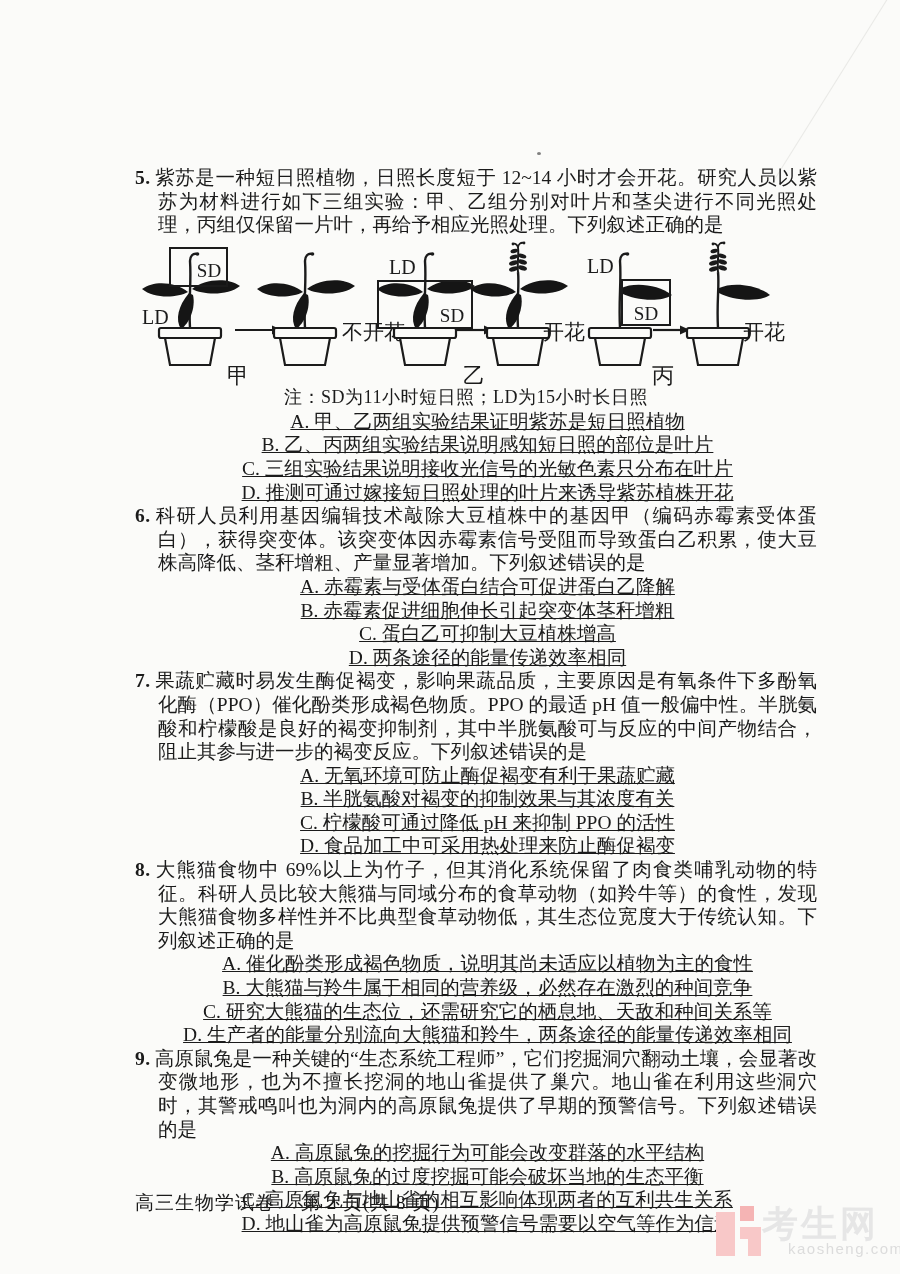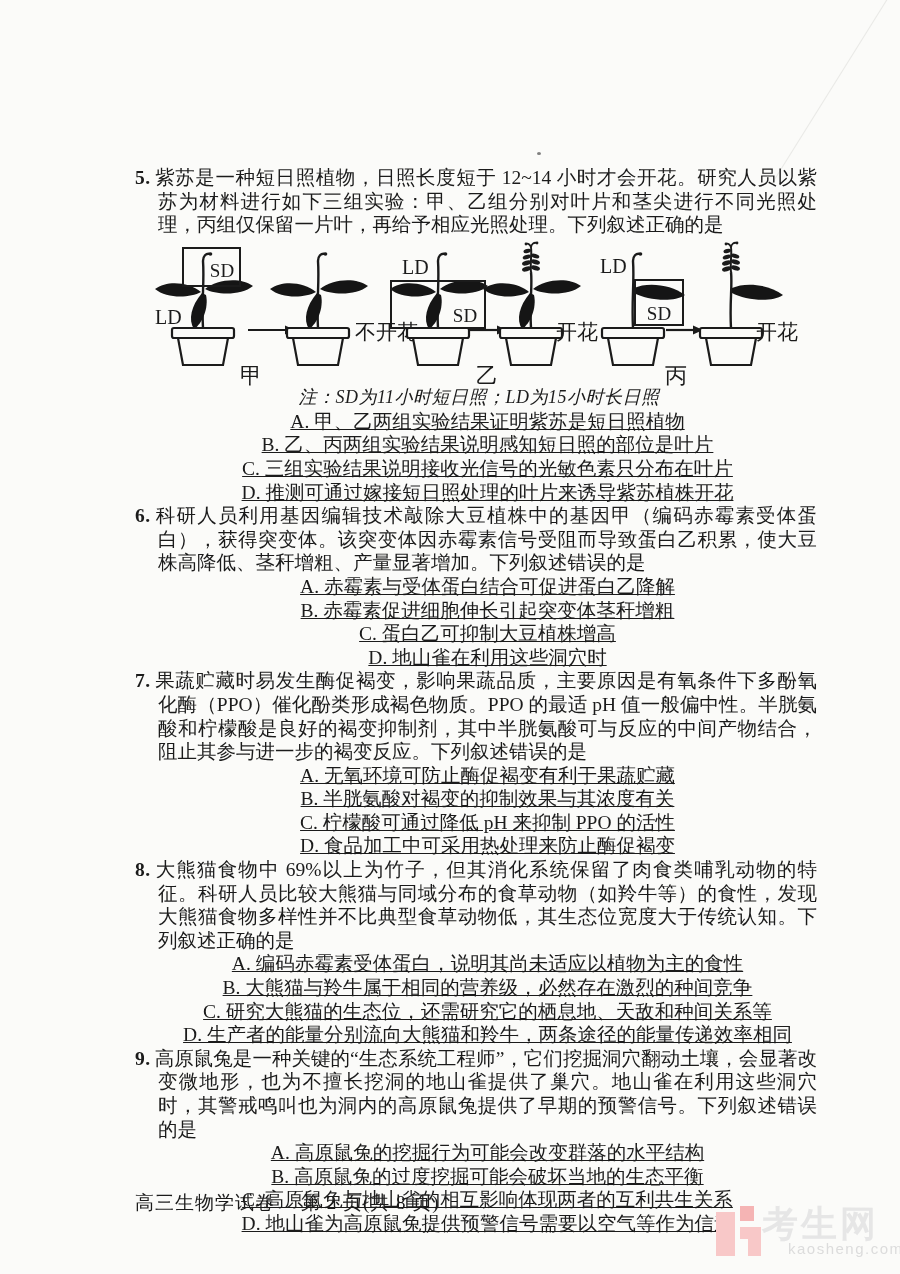--- a/index.html
+++ b/index.html
@@ -23,25 +23,25 @@
   }
   .content{
     position:absolute;left:135px;top:166px;width:682px;
     font-size:19.5px;line-height:23.6px;
     text-align:justify;
   }
   .question{margin:0;padding:0;}
   .stem{margin:0;padding-left:23px;text-indent:-23px;}
   .qnum{font-weight:bold;padding-right:4px;letter-spacing:.5px;}
   .option{margin:0 0 0 23px;padding:0;text-align:center;text-decoration:underline;}
-  figure.diagram{margin:3px 0 2px 13px;padding:0;width:662px;}
+  figure.diagram{margin:3px 0 2px 0;padding:0;width:662px;}
   figure.diagram svg{display:block;}
   .diagram-note{
     text-align:center;font-size:18px;line-height:20px;
-    margin:1px 0 3px 0;letter-spacing:.5px;font-style:italic;
+    margin:1px 0 3px 0;letter-spacing:.5px;
   }
   .svg-label{font-family:"Liberation Serif","DejaVu Serif",serif;fill:#1b1b1b;}
   .footer{
     position:absolute;left:135px;top:1190px;width:682px;
     font-size:19px;letter-spacing:1px;
   }
   .footer .gap{display:inline-block;width:26px;}
   .watermark{position:absolute;left:714px;top:1202px;width:182px;height:60px;}
   .wm-logo{position:absolute;left:0;top:4px;width:48px;height:52px;}
   .wm-bar{position:absolute;left:2px;top:6px;width:19px;height:44px;background:#f8c8c8;}
@@ -181,34 +181,34 @@
       <p class="option">B. 乙、丙两组实验结果说明感知短日照的部位是叶片</p>
       <p class="option">C. 三组实验结果说明接收光信号的光敏色素只分布在叶片</p>
       <p class="option">D. 推测可通过嫁接短日照处理的叶片来诱导紫苏植株开花</p>
     </section>
 
     <section class="question">
       <p class="stem"><span class="qnum">6.</span><span>科研人员利用基因编辑技术敲除大豆植株中的基因甲（编码赤霉素受体蛋白），获得突变体。该突变体因赤霉素信号受阻而导致蛋白乙积累，使大豆株高降低、茎秆增粗、产量显著增加。下列叙述错误的是</span></p>
       <p class="option">A. 赤霉素与受体蛋白结合可促进蛋白乙降解</p>
       <p class="option">B. 赤霉素促进细胞伸长引起突变体茎秆增粗</p>
       <p class="option">C. 蛋白乙可抑制大豆植株增高</p>
-      <p class="option">D. 地山雀在利用这些洞穴时</p>
+      <p class="option">D. 两条途径的能量传递效率相同</p>
     </section>
 
     <section class="question">
       <p class="stem"><span class="qnum">7.</span><span>果蔬贮藏时易发生酶促褐变，影响果蔬品质，主要原因是有氧条件下多酚氧化酶（PPO）催化酚类形成褐色物质。PPO 的最适 pH 值一般偏中性。半胱氨酸和柠檬酸是良好的褐变抑制剂，其中半胱氨酸可与反应的中间产物结合，阻止其参与进一步的褐变反应。下列叙述错误的是</span></p>
       <p class="option">A. 无氧环境可防止酶促褐变有利于果蔬贮藏</p>
       <p class="option">B. 半胱氨酸对褐变的抑制效果与其浓度有关</p>
       <p class="option">C. 柠檬酸可通过降低 pH 来抑制 PPO 的活性</p>
       <p class="option">D. 食品加工中可采用热处理来防止酶促褐变</p>
     </section>
 
     <section class="question">
       <p class="stem"><span class="qnum">8.</span><span>大熊猫食物中 69%以上为竹子，但其消化系统保留了肉食类哺乳动物的特征。科研人员比较大熊猫与同域分布的食草动物（如羚牛等）的食性，发现大熊猫食物多样性并不比典型食草动物低，其生态位宽度大于传统认知。下列叙述正确的是</span></p>
-      <p class="option">A. 编码赤霉素受体蛋白，说明其尚未适应以植物为主的食性</p>
+      <p class="option">A. 催化酚类形成褐色物质，说明其尚未适应以植物为主的食性</p>
       <p class="option">B. 大熊猫与羚牛属于相同的营养级，必然存在激烈的种间竞争</p>
       <p class="option">C. 研究大熊猫的生态位，还需研究它的栖息地、天敌和种间关系等</p>
       <p class="option">D. 生产者的能量分别流向大熊猫和羚牛，两条途径的能量传递效率相同</p>
     </section>
 
     <section class="question">
       <p class="stem"><span class="qnum">9.</span><span>高原鼠兔是一种关键的“生态系统工程师”，它们挖掘洞穴翻动土壤，会显著改变微地形，也为不擅长挖洞的地山雀提供了巢穴。地山雀在利用这些洞穴时，其警戒鸣叫也为洞内的高原鼠兔提供了早期的预警信号。下列叙述错误的是</span></p>
       <p class="option">A. 高原鼠兔的挖掘行为可能会改变群落的水平结构</p>
       <p class="option">B. 高原鼠兔的过度挖掘可能会破坏当地的生态平衡</p>
       <p class="option">C. 高原鼠兔与地山雀的相互影响体现两者的互利共生关系</p>

